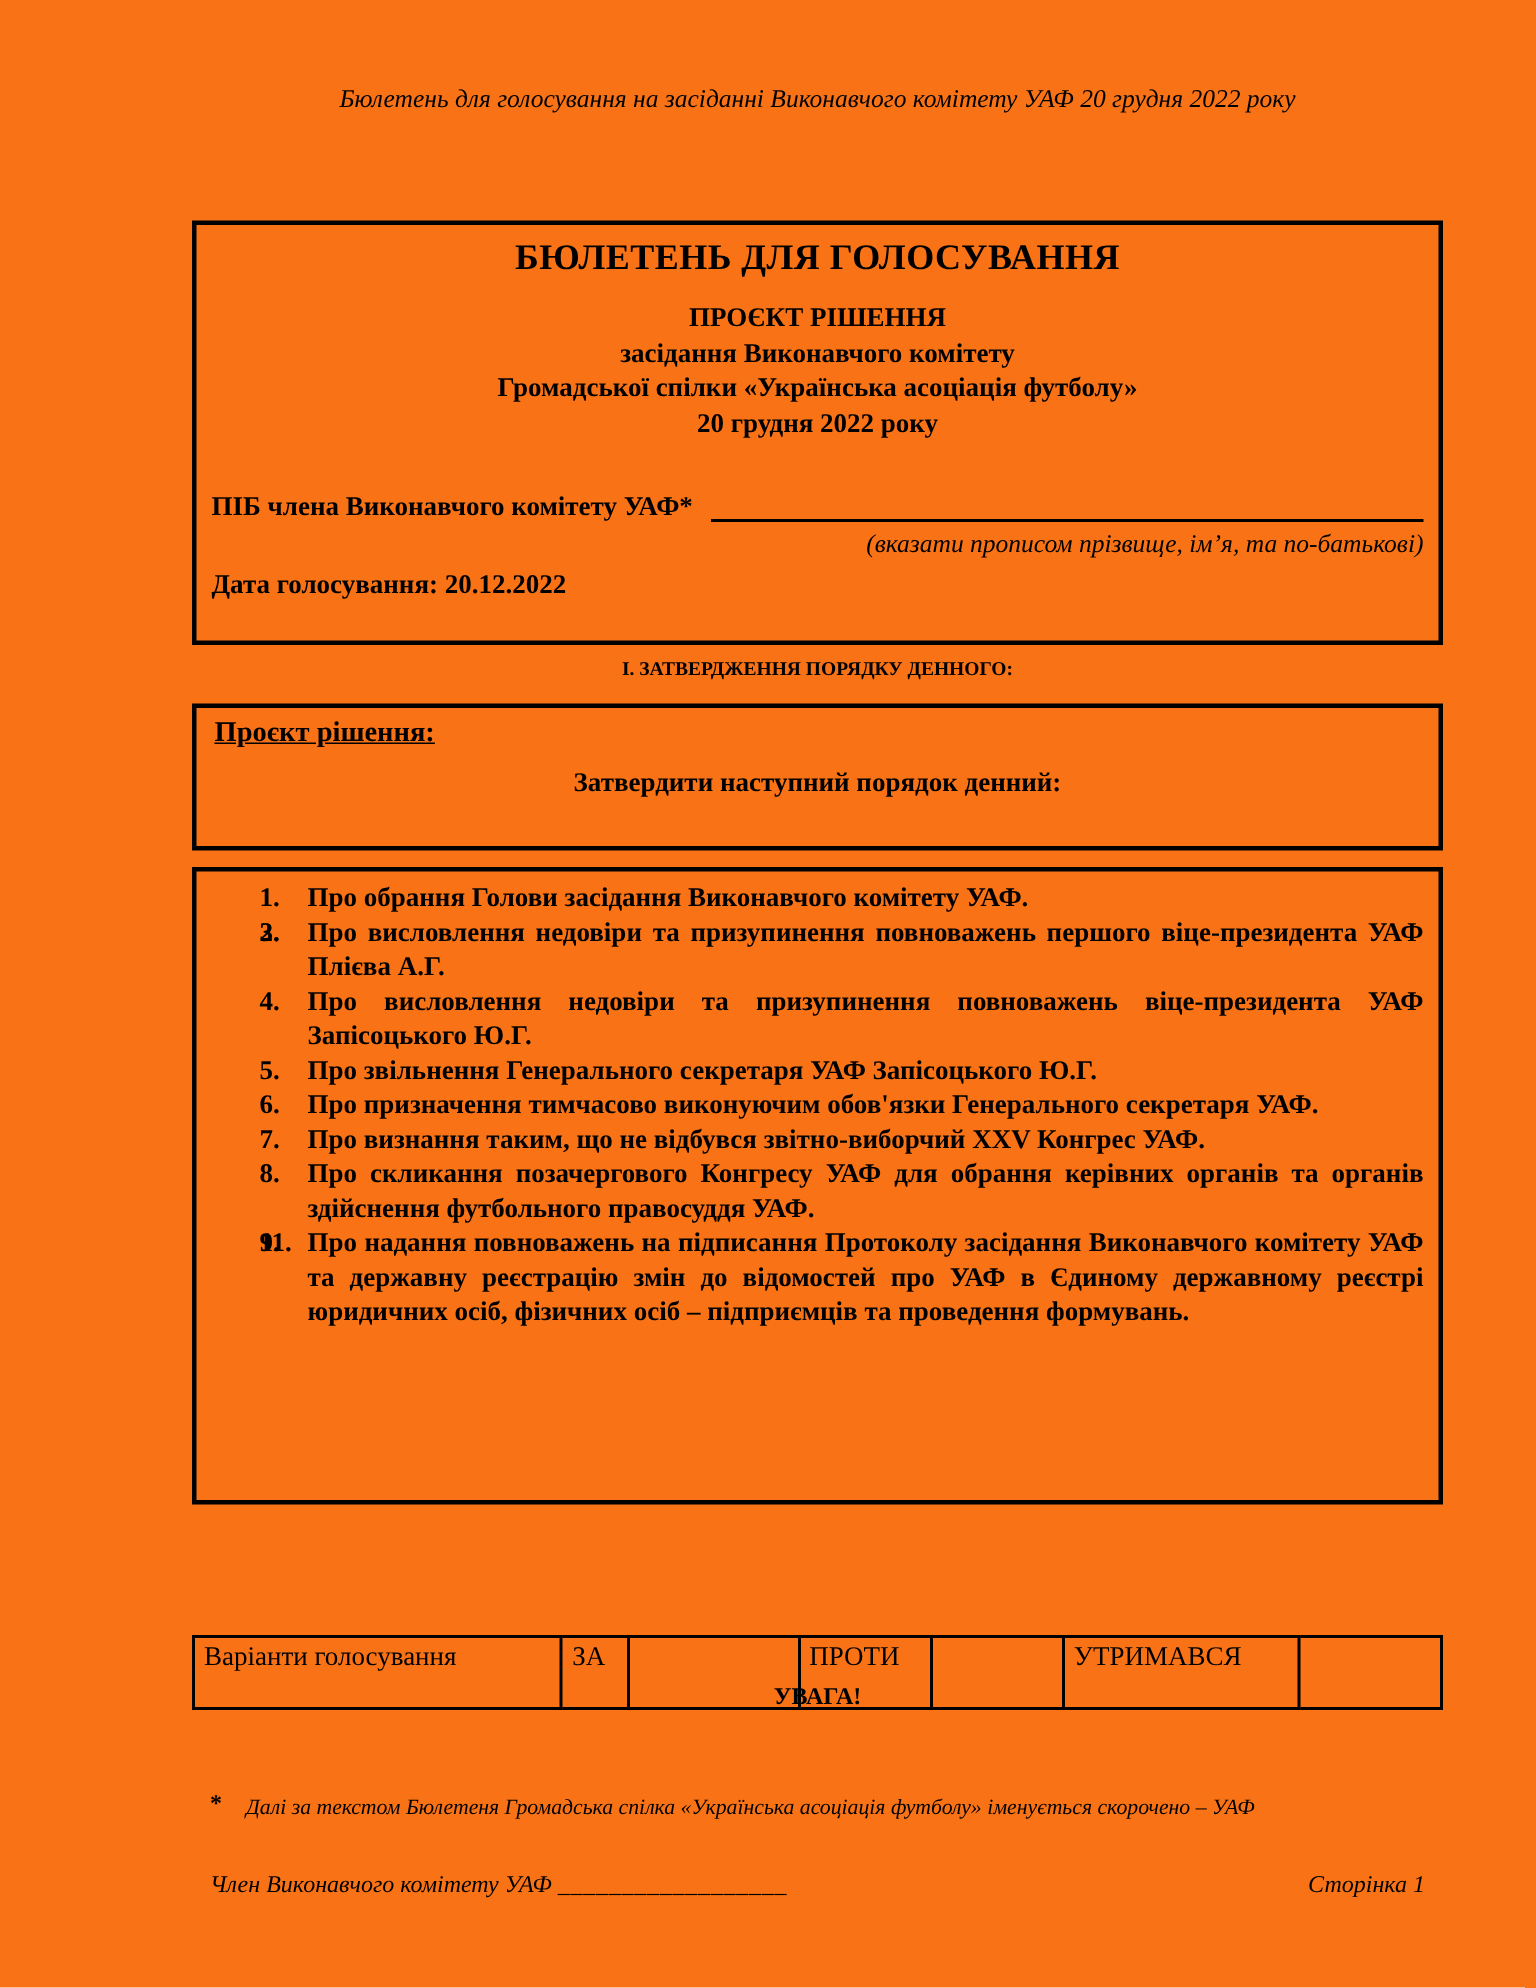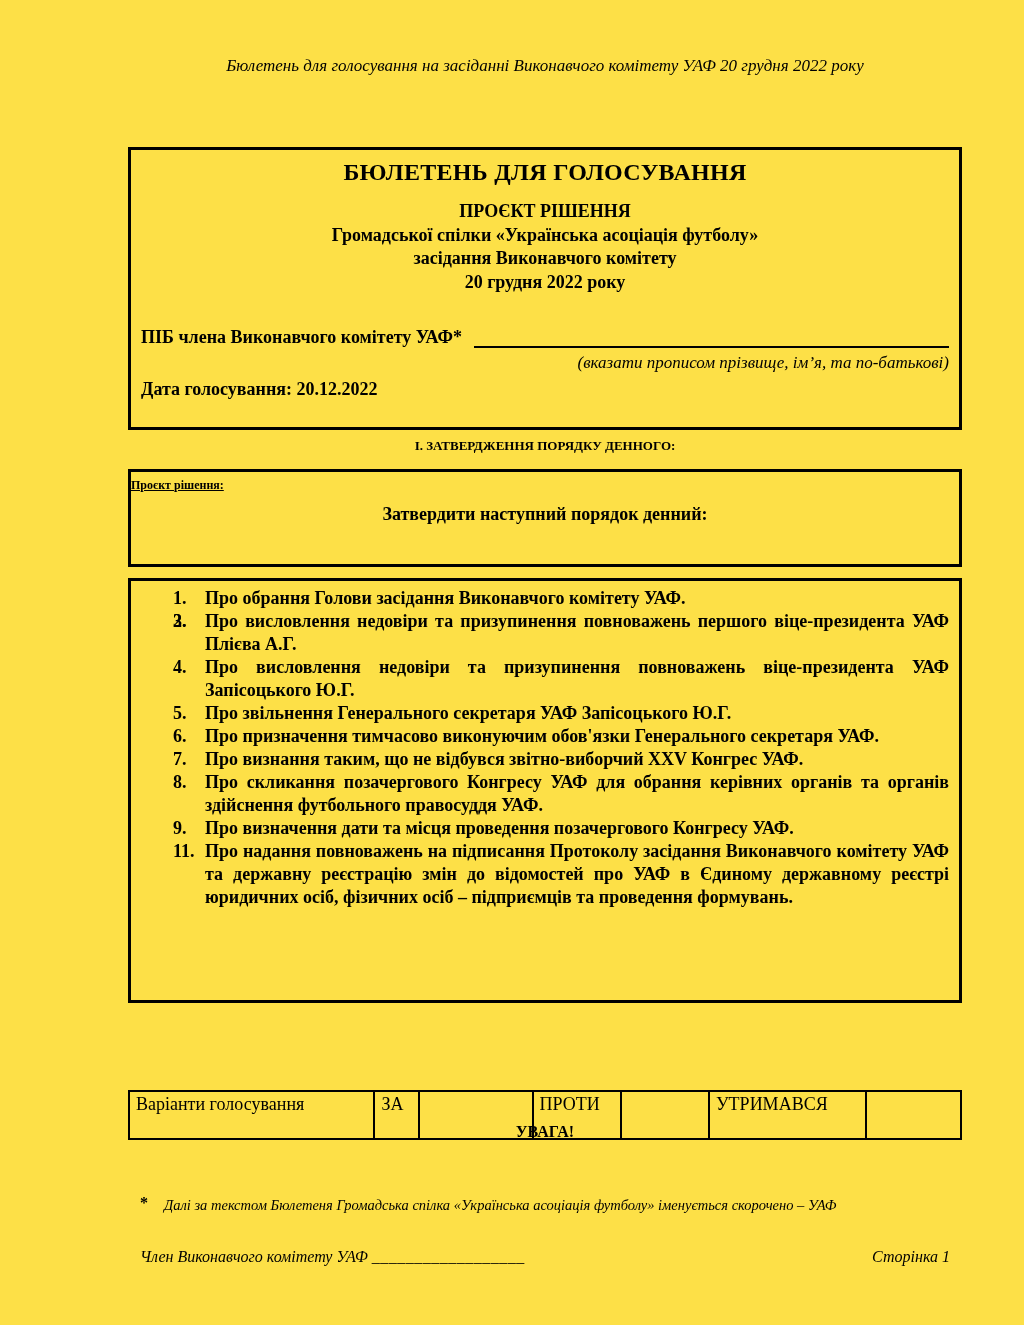--- a/index.html
+++ b/index.html
@@ -1,17 +1,17 @@
 <!DOCTYPE html>
 <html><head>
 <meta charset="utf-8">
 <style>
   html,body { margin:0; padding:0; background:#ffffff; }
   .page {
-    position:relative; width:1024px; height:1325px; background:#fde047;
+    position:relative; width:1024px; height:1325px; background:#f97316;
     font-family:"Liberation Serif", serif; color:#000; overflow:hidden;
   }
   .content { position:absolute; left:128px; top:0; width:834px; }
 
   .doc-header {
     position:absolute; top:55px; left:0; width:100%;
     text-align:center; font-style:italic; font-size:17px; line-height:22px;
   }
 
   
@@ -30,21 +30,21 @@
   .section-heading {
     position:absolute; top:438px; left:0; width:100%;
     text-align:center; font-weight:bold; font-size:13px;
   }
 
   
   .box2 {
     position:absolute; top:469px; left:0; width:100%; height:98px;
     border:3px solid #000; box-sizing:border-box;
   }
-  .draft-label { margin:6px 0 0 0; font-weight:bold; font-size:12px; text-decoration:underline; }
+  .draft-label { margin:6px 0 0 12px; font-weight:bold; font-size:19px; text-decoration:underline; }
   .draft-text { margin-top:11px; text-align:center; font-weight:bold; font-size:18px; }
 
   
   .box3 {
     position:absolute; top:578px; left:0; width:100%; height:425px;
     border:3px solid #000; box-sizing:border-box; padding-top:6px;
   }
   .agenda-item {
     position:relative; padding:0 10px 0 74px; box-sizing:border-box;
     text-align:justify; font-weight:bold; font-size:18px; line-height:23px;
@@ -87,22 +87,22 @@
 
 <div class="page">
   <div class="content">
 
     <div class="doc-header">Бюлетень для голосування на засіданні Виконавчого комітету УАФ 20 грудня 2022 року</div>
 
     <div class="box1">
       <div class="ballot-title">БЮЛЕТЕНЬ ДЛЯ ГОЛОСУВАННЯ</div>
       <div class="sub-block">
         <div class="sub">ПРОЄКТ РІШЕННЯ</div>
+        <div class="sub">засідання Виконавчого комітету</div>
         <div class="sub">Громадської спілки «Українська асоціація футболу»</div>
-        <div class="sub">засідання Виконавчого комітету</div>
         <div class="sub">20 грудня 2022 року</div>
       </div>
       <div class="name-row">
         <span>ПІБ члена Виконавчого комітету УАФ*</span>
         <span class="name-line"></span>
       </div>
       <div class="hint-row">(вказати прописом прізвище, ім’я, та по-батькові)</div>
       <div class="date-row">Дата голосування: 20.12.2022</div>
     </div>
 
@@ -140,21 +140,20 @@
       <div class="agenda-item">
         <span class="num">7.</span>
         <span>Про визнання таким, що не відбувся звітно-виборчий XXV Конгрес УАФ.</span>
       </div>
       <div class="agenda-item">
         <span class="num">8.</span>
         <span>Про скликання позачергового Конгресу УАФ для обрання керівних органів та органів здійснення футбольного правосуддя УАФ.</span>
       </div>
       <div class="agenda-item">
         <span class="num">9.</span>
-        <span>Про визначення дати та місця проведення позачергового Конгресу УАФ.</span>
       </div>
       <div class="agenda-item">
         <span class="num">11.</span>
         <span>Про надання повноважень на підписання Протоколу засідання Виконавчого комітету УАФ та державну реєстрацію змін до відомостей про УАФ в Єдиному державному реєстрі юридичних осіб, фізичних осіб – підприємців та проведення формувань.</span>
       </div>
     </div>
 
     <table class="vote-table">
       <colgroup>
         <col style="width:29.5%">

